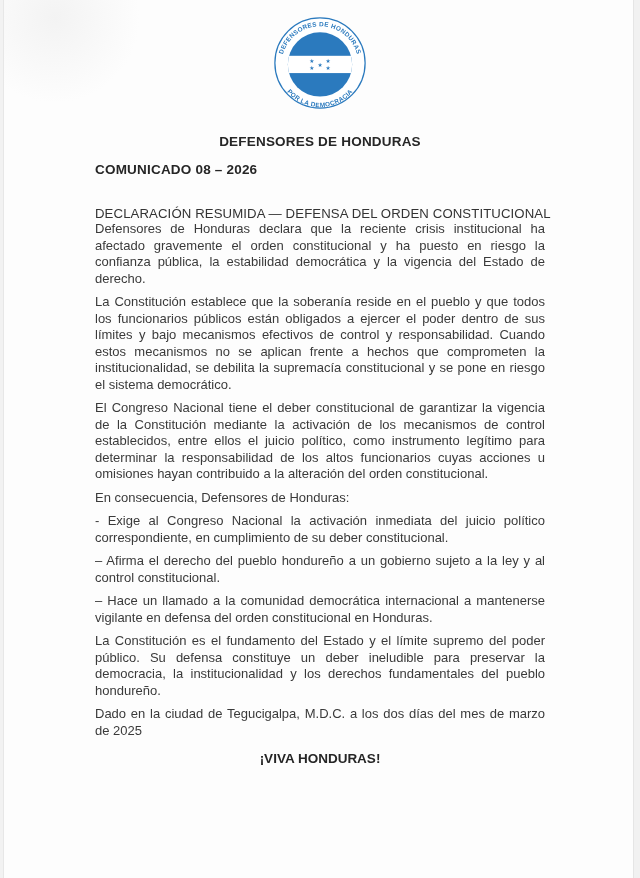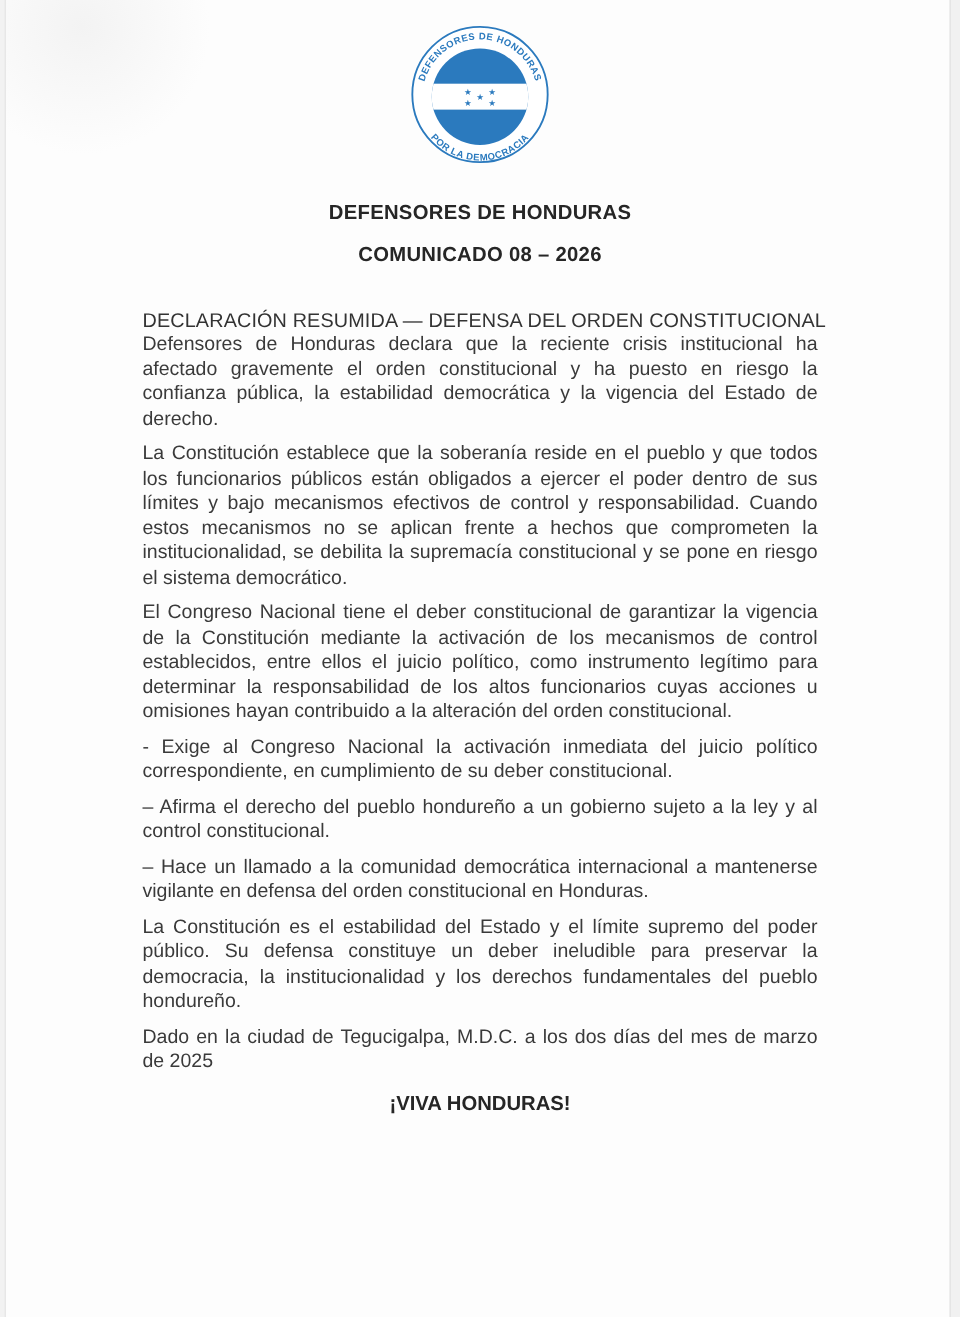--- a/index.html
+++ b/index.html
@@ -56,21 +56,21 @@
   .h-org{
     margin-top:23px;
     text-align:center;
     font-weight:bold;
     font-size:13.5px;
     letter-spacing:0.2px;
     color:var(--ink-dark);
   }
   .h-num{
     margin-top:13px;
-    text-align:center;
+    text-align:left;
     font-weight:bold;
     font-size:13.5px;
     letter-spacing:0.2px;
     color:var(--ink-dark);
   }
   .h-sub{
     margin-top:29px;
     text-align:left;
     font-weight:400;
     font-size:13.2px;
@@ -133,23 +133,24 @@
     </div>
 
     <div class="h-org">DEFENSORES DE HONDURAS</div>
     <div class="h-num">COMUNICADO 08 – 2026</div>
     <div class="h-sub">DECLARACIÓN RESUMIDA — DEFENSA DEL ORDEN CONSTITUCIONAL</div>
 
     <div class="body-text">
       <p>Defensores de Honduras declara que la reciente crisis institucional ha afectado gravemente el orden constitucional y ha puesto en riesgo la confianza pública, la estabilidad democrática y la vigencia del Estado de derecho.</p>
       <p>La Constitución establece que la soberanía reside en el pueblo y que todos los funcionarios públicos están obligados a ejercer el poder dentro de sus límites y bajo mecanismos efectivos de control y responsabilidad. Cuando estos mecanismos no se aplican frente a hechos que comprometen la institucionalidad, se debilita la supremacía constitucional y se pone en riesgo el sistema democrático.</p>
       <p>El Congreso Nacional tiene el deber constitucional de garantizar la vigencia de la Constitución mediante la activación de los mecanismos de control establecidos, entre ellos el juicio político, como instrumento legítimo para determinar la responsabilidad de los altos funcionarios cuyas acciones u omisiones hayan contribuido a la alteración del orden constitucional.</p>
+      <p>En consecuencia, Defensores de Honduras:</p>
       <p>- Exige al Congreso Nacional la activación inmediata del juicio político correspondiente, en cumplimiento de su deber constitucional.</p>
       <p>– Afirma el derecho del pueblo hondureño a un gobierno sujeto a la ley y al control constitucional.</p>
       <p>– Hace un llamado a la comunidad democrática internacional a mantenerse vigilante en defensa del orden constitucional en Honduras.</p>
-      <p>La Constitución es el estabilidad del Estado y el límite supremo del poder público. Su defensa constituye un deber ineludible para preservar la democracia, la institucionalidad y los derechos fundamentales del pueblo hondureño.</p>
+      <p>La Constitución es el fundamento del Estado y el límite supremo del poder público. Su defensa constituye un deber ineludible para preservar la democracia, la institucionalidad y los derechos fundamentales del pueblo hondureño.</p>
       <p>Dado en la ciudad de Tegucigalpa, M.D.C. a los dos días del mes de marzo de 2025</p>
     </div>
 
     <div class="slogan">¡VIVA HONDURAS!</div>
 
   </div>
 </div>
 
 </body></html>

